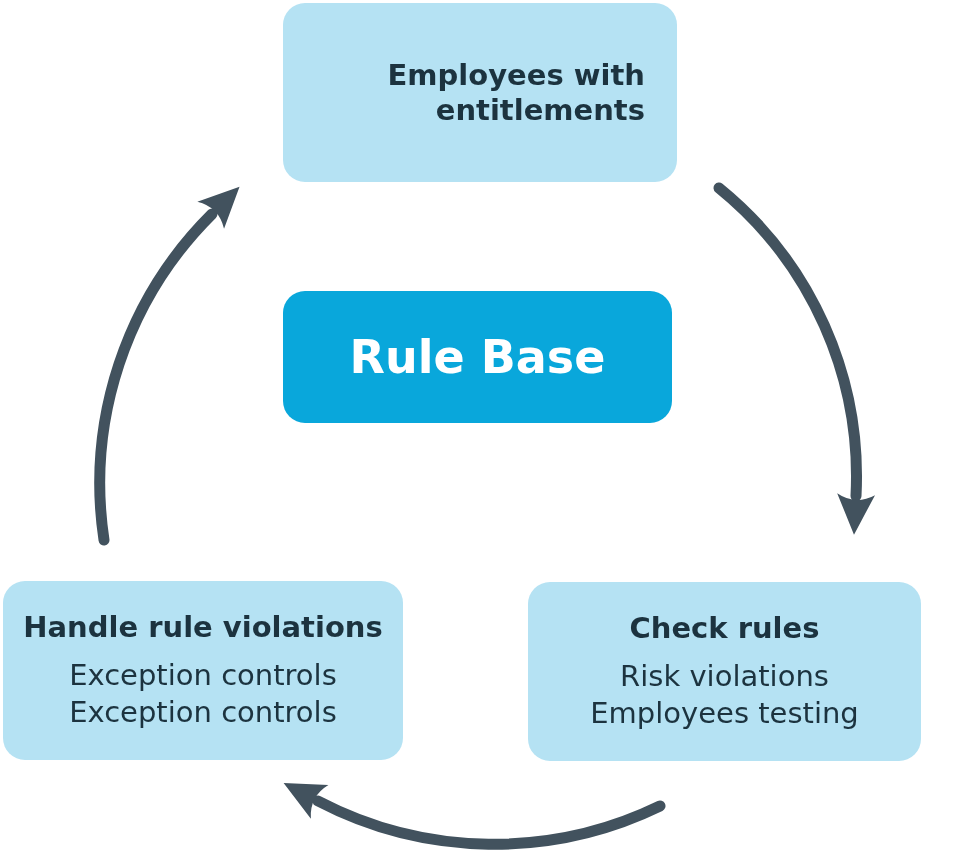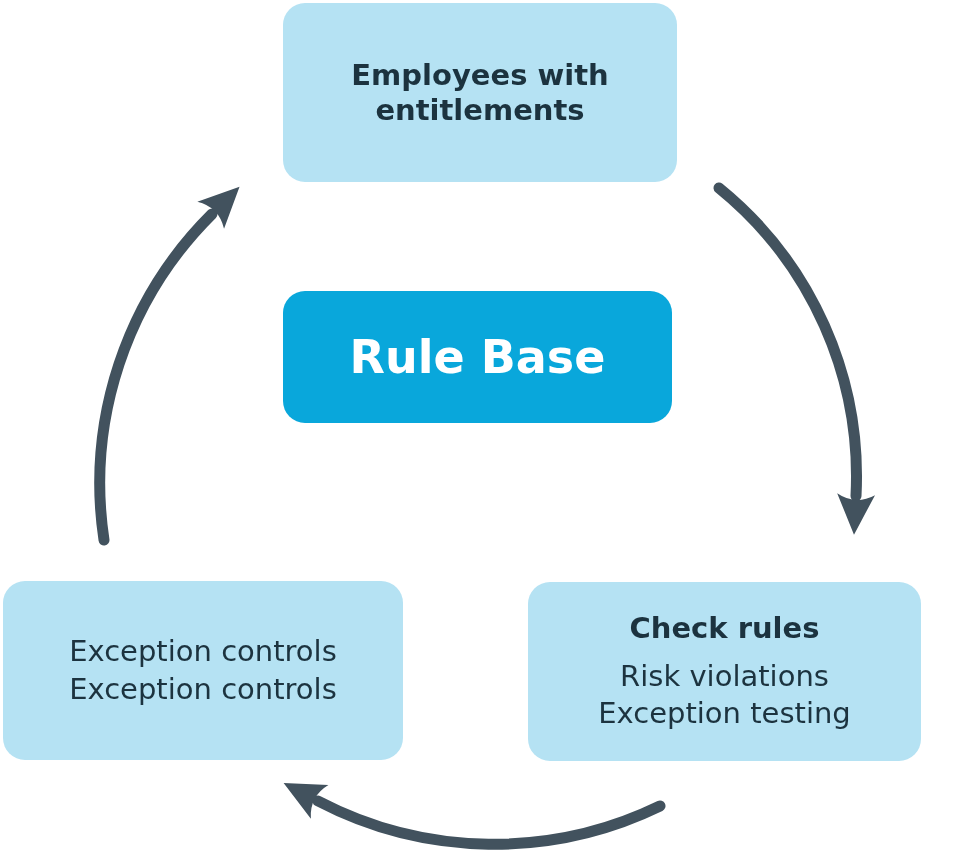--- a/index.html
+++ b/index.html
@@ -29,20 +29,21 @@
     display: flex;
     flex-direction: column;
     align-items: center;
     justify-content: center;
     text-align: center;
     box-sizing: border-box;
   }
   .node.light {
     background: #b5e2f3;
     color: #1c333f;
+    text-align: right;
   }
   .node-top {
     left: 283px;
     top: 3px;
     width: 394px;
     height: 179px;
   }
   .node-top .node-label {
     font-weight: bold;
     font-size: 29px;
@@ -105,23 +106,24 @@
 
   <div class="node light node-top">
     <div class="node-label">Employees with entitlements</div>
   </div>
 
   <div class="node node-center">
     <div class="node-label">Rule Base</div>
   </div>
 
   <div class="node light node-left">
+    <div class="node-heading">Handle rule violations</div>
     <div class="node-line">Exception controls</div>
     <div class="node-line">Exception controls</div>
   </div>
 
   <div class="node light node-right">
     <div class="node-heading">Check rules</div>
     <div class="node-line">Risk violations</div>
-    <div class="node-line">Exception testing</div>
+    <div class="node-line">Employees testing</div>
   </div>
 
 </div>
 
 </body></html>

